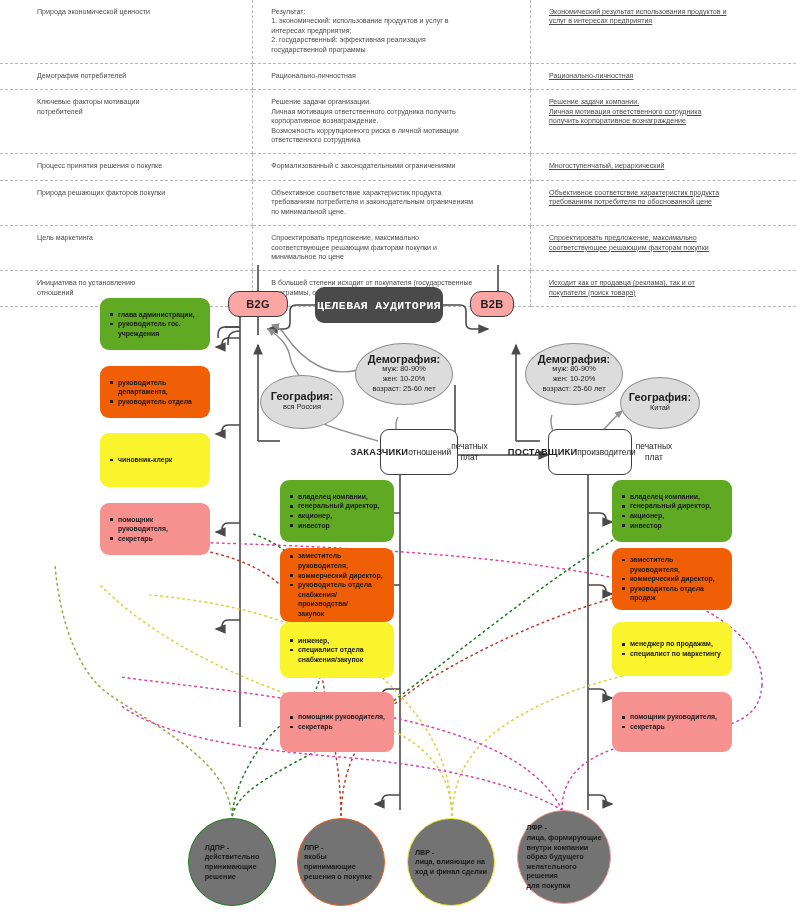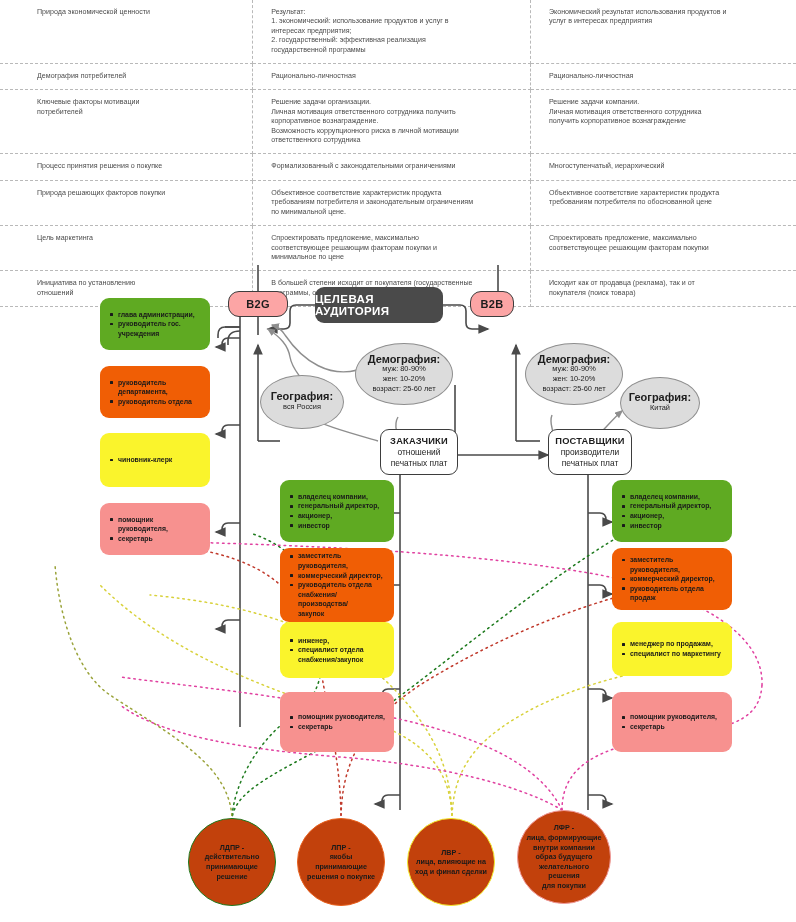--- a/index.html
+++ b/index.html
@@ -12,42 +12,42 @@
   #compare-table{position:absolute;left:0;top:0;width:796px;height:265px;}
   #compare-table table{border-collapse:collapse;width:796px;table-layout:fixed;}
   #compare-table td{
     vertical-align:top;padding:8px 10px 8px 18px;
     font-size:7.1px;line-height:9.4px;color:#4b4b4b;
     border-bottom:1px dashed #b9b9b9;
   }
   #compare-table tr:last-child td{border-bottom:1px dashed #b9b9b9;}
   #compare-table td.c0{width:170px;border-right:1px dashed #b9b9b9;padding-left:37px;}
   #compare-table td.c1{width:210px;border-right:1px dashed #b9b9b9;}
-  #compare-table td.c2{width:200px;}
+  #compare-table td.c2{width:200px;text-decoration:underline;}
   .cellline{display:block;white-space:pre-wrap;}
   
   #diagram{position:absolute;left:0;top:265px;width:796px;height:657px;}
   #wires{position:absolute;left:0;top:0;width:796px;height:657px;}
   .node{position:absolute;box-sizing:border-box;}
   
   .tagbox{
     background:#fca5a5;border:1.4px solid #3d3d3d;border-radius:11px;
     display:flex;align-items:center;justify-content:center;
     font-weight:bold;font-size:11px;color:#1d1d1d;letter-spacing:.3px;
   }
   
   .darkbox{
     background:#4a4a4a;border-radius:9px;color:#fff;
     display:flex;align-items:center;justify-content:center;
-    font-weight:bold;font-size:11.5px;letter-spacing:.4px;
+    font-weight:bold;font-size:11.5px;letter-spacing:.4px;font-family:Liberation Mono, monospace;
   }
   
   .actorbox{
     background:#fff;border:1.4px solid #3d3d3d;border-radius:9px;
-    display:flex;flex-direction:column;align-items:center;justify-content:center;
+    display:flex;flex-direction:row;align-items:center;justify-content:center;
     font-size:8.4px;line-height:11px;color:#1d1d1d;text-align:center;
   }
   .actorbox .t{font-weight:bold;font-size:9.3px;letter-spacing:.2px;}
   
   .ellipse{
     background:#dcdcdc;border:1.3px solid #8e8e8e;border-radius:50%;
     display:flex;flex-direction:column;align-items:center;justify-content:center;
     font-size:7.4px;line-height:9.6px;color:#1d1d1d;text-align:center;
   }
   .ellipse .t{font-weight:bold;font-size:11px;}
@@ -62,22 +62,22 @@
     content:"";position:absolute;left:-8px;top:3.6px;
     width:2.6px;height:2.6px;background:#1a1a1a;border-radius:.5px;
   }
   .c-green{background:#5faa22;}
   .c-orange{background:#f05e05;}
   .c-yellow{background:#faf42c;}
   .c-pink{background:#f7918f;}
   
   .circ{
     border-radius:50%;display:flex;align-items:center;justify-content:center;
-    text-align:center;font-size:7.2px;line-height:9.6px;font-weight:bold;color:#1a1a1a;
-    background:#c2410c;box-sizing:border-box;
+    font-size:7.2px;line-height:9.6px;font-weight:bold;color:#1a1a1a;
+    background:#737373;box-sizing:border-box;
   }
   .circ span{display:block;white-space:pre-wrap;padding:0 6px;}
 </style>
 </head>
 <body>
 
 <div id="compare-table">
   <table>
     <tbody id="table-body">
         <tr>

